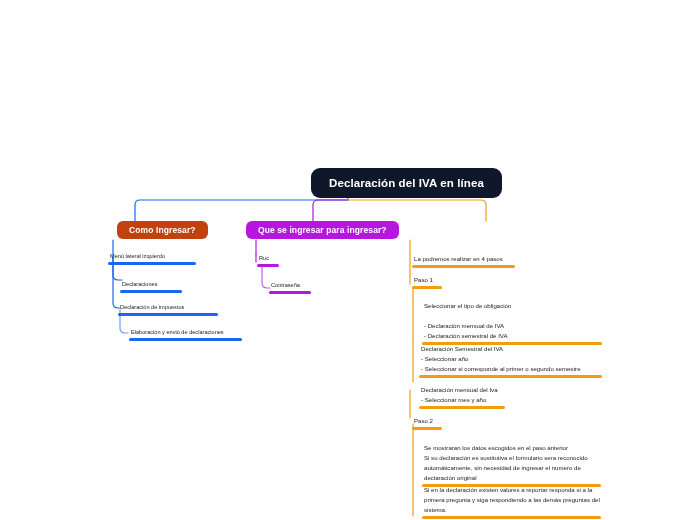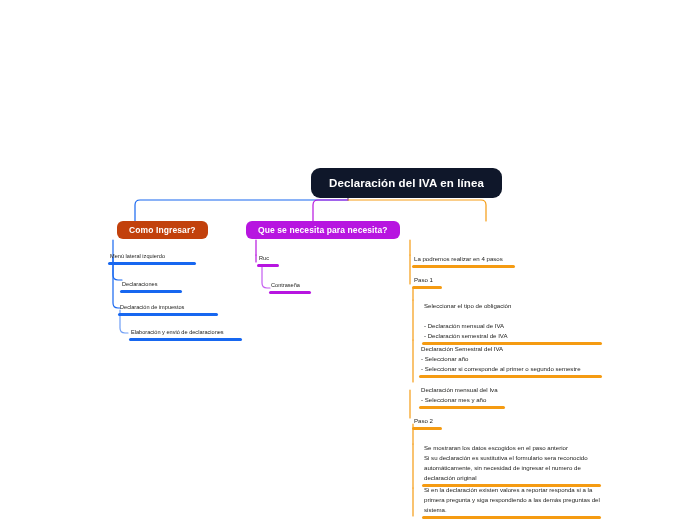--- a/index.html
+++ b/index.html
@@ -117,21 +117,21 @@
 
   <div class="pill root" style="left:266px; top:168px; background:#0f172a;margin-left:45px;">
     <span>Declaración del IVA en línea</span>
   </div>
 
   <div class="pill lvl1" style="left:93px; top:221px; background:#c2410c;margin-left:24px;">
     <span>Como Ingresar?</span>
   </div>
 
   <div class="pill lvl1" style="left:246px; top:221px; background:#b715e0;">
-    <span>Que se necesita para necesita?</span>
+    <span>Que se ingresar para ingresar?</span>
   </div>
 
 
   <div class="leaf" style="left:108px; top:252px; width:88px;">
     <span class="leaf-text">Menú lateral izquierdo</span>
     <span class="leaf-bar" style="background:#1767f0;"></span>
   </div>
 
   <div class="leaf" style="left:120px; top:280px; width:62px;">
     <span class="leaf-text">Declaraciones</span>

